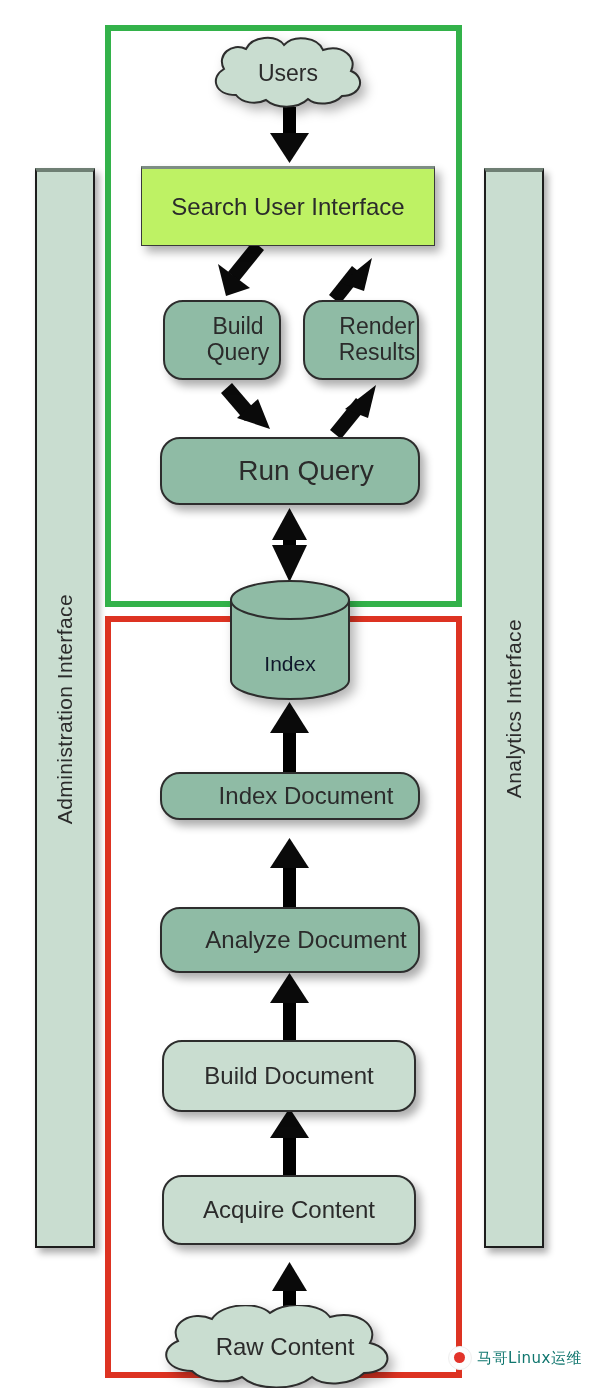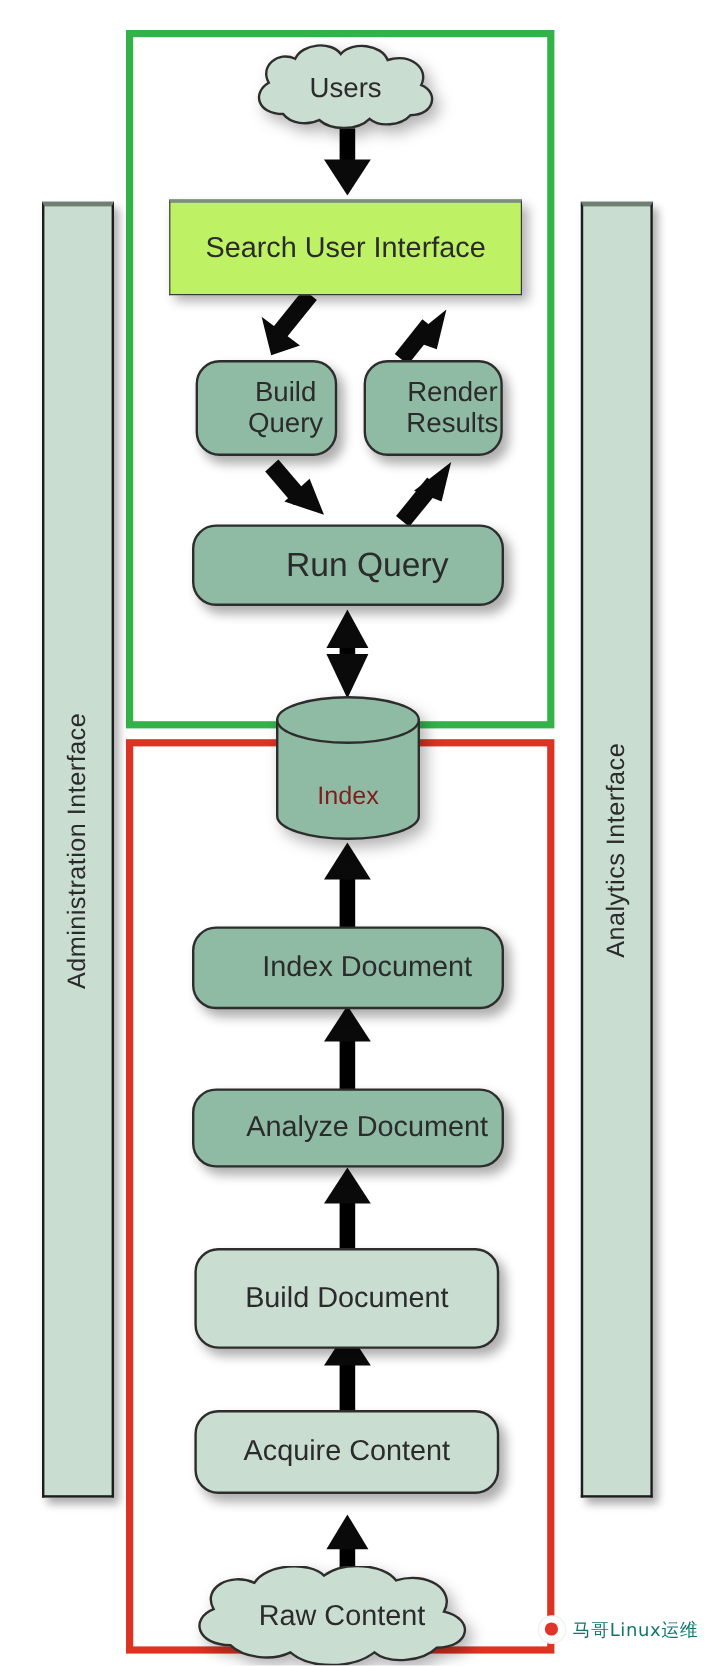--- a/index.html
+++ b/index.html
@@ -38,21 +38,21 @@
   
   .cloud{position:absolute;z-index:6;}
   .cloud svg{display:block;filter:drop-shadow(5px 6px 6px rgba(0,0,0,.30));}
   .cloud .cl-label{position:absolute;left:0;top:0;width:100%;height:100%;
         display:flex;align-items:center;justify-content:center;color:#2b2b2b;}
 
   
   .cyl{position:absolute;z-index:7;}
   .cyl svg{display:block;filter:drop-shadow(5px 6px 6px rgba(0,0,0,.30));}
   .cyl .cy-label{position:absolute;left:0;top:0;width:100%;height:100%;
-        display:flex;align-items:center;justify-content:center;color:#7f1d1d;}
+        display:flex;align-items:center;justify-content:center;color:#0f172a;}
 
   
   .arrows{position:absolute;left:0;top:0;width:590px;height:1388px;z-index:5;
           pointer-events:none;}
   .arrows path,.arrows polygon{fill:#0a0a0a;}
 
   
   #watermark{position:absolute;right:8px;bottom:18px;z-index:9;
              display:flex;align-items:center;gap:5px;}
   #watermark .wm-badge{width:22px;height:22px;border-radius:50%;
@@ -165,29 +165,29 @@
   </div>
 
   <div class="cyl" style="left:228px;top:580px;width:124px;height:120px;font-size:21px;">
     <svg width="124" height="120" viewBox="0 0 124 120">
       <path d="M3,20 L3,100 A59,19 0 0 0 121,100 L121,20 Z" fill="#8fbba5" stroke="#2d2d2d" stroke-width="2"></path>
       <ellipse cx="62" cy="20" rx="59" ry="19" fill="#8fbba5" stroke="#2d2d2d" stroke-width="2"></ellipse>
     </svg>
     <div class="cy-label" style="padding-top:24px;">Index</div>
   </div>
 
-  <div class="node round-dark" style="left:160px;top:772px;width:260px;height:69px;font-size:24px;">
+  <div class="node round-dark" style="left:160px;top:772px;width:260px;height:48px;font-size:24px;">
     <span>Index Document</span>
   </div>
 
   <div class="node round-dark" style="left:160px;top:907px;width:260px;height:66px;font-size:24px;text-align:center;">
     <span>Analyze Document</span>
   </div>
 
-  <div class="node round-light" style="left:162px;top:1040px;width:254px;height:84px;font-size:24px;">
+  <div class="node round-light" style="left:162px;top:1040px;width:254px;height:72px;font-size:24px;">
     <span>Build Document</span>
   </div>
 
   <div class="node round-light" style="left:162px;top:1175px;width:254px;height:70px;font-size:24px;">
     <span>Acquire Content</span>
   </div>
 
   <div class="cloud" style="left:152px;top:1305px;width:266px;height:83px;font-size:24px;">
     <svg width="266" height="83" viewBox="0 0 266 83">
       <path d="M40,66 C12,66 6,44 26,36 C16,18 40,5 60,14 C70,-2 106,-4 118,8

